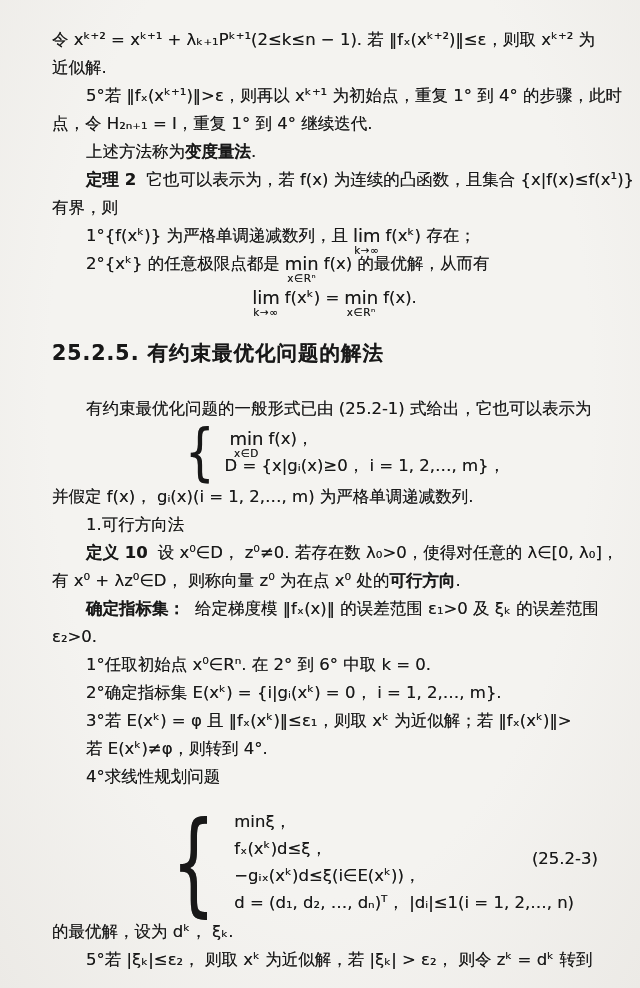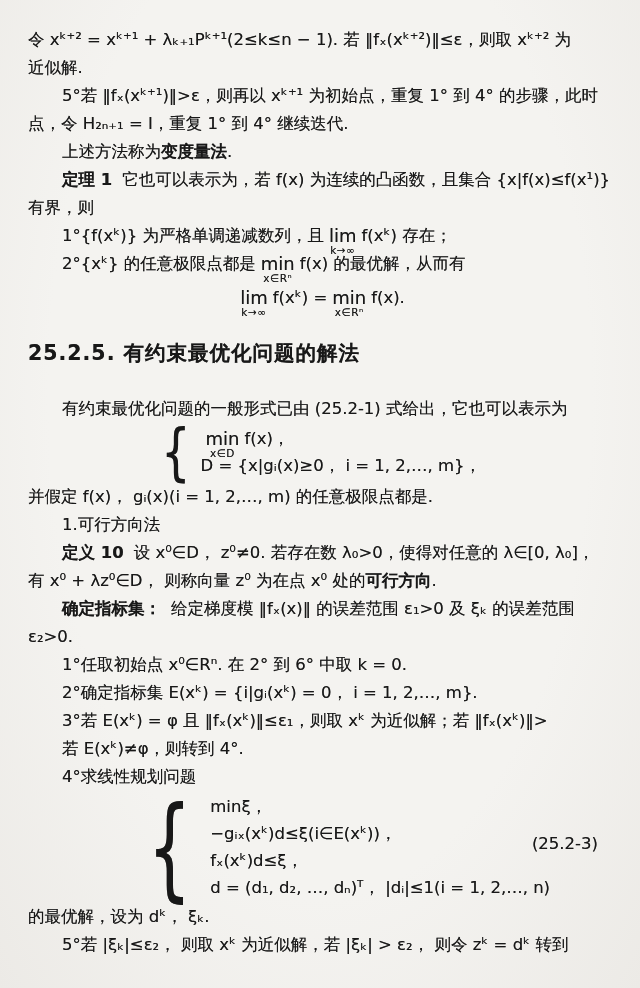--- a/index.html
+++ b/index.html
@@ -4,40 +4,40 @@
 <style>
   html,body { margin:0; padding:0; }
   body {
     width:640px; height:988px; overflow:hidden;
     background:#e9e8e4;
     font-family:"DejaVu Sans","Liberation Sans",sans-serif;
   }
   .page {
     position:relative; box-sizing:border-box;
     width:640px; height:988px;
-    padding:26px 28px 0 28px;
+    padding:26px 28px 0 52px;
     background:radial-gradient(ellipse at 50% 40%, #f4f3f0 60%, #eceae6 100%);
     color:#181818;
     font-size:16.5px; line-height:28px;
     text-shadow:0 0 .4px rgba(0,0,0,.55);
   }
   .line { white-space:nowrap; height:28px; }
   .indent { padding-left:34px; }
   .b { font-weight:bold; }
   .label { font-weight:bold; margin-right:10px; }
   .opstack {
     display:inline-block; vertical-align:-13px; height:28px;
     text-align:center; margin:0 5px; line-height:1;
   }
   .opstack .op { display:block; font-size:18px; line-height:17px; }
   .opstack .sub { display:block; font-size:10.5px; line-height:12px; letter-spacing:.5px; }
   .formula-center { text-align:center; margin:6px 0 12px; height:40px; }
   .brace-formula { display:flex; align-items:center; position:relative; }
   .f2 { margin-left:128px; margin-top:2px; margin-bottom:4px; }
-  .f3 { margin-left:106px; margin-top:2px; margin-bottom:2px; }
+  .f3 { margin-left:106px; margin-top:17px; margin-bottom:2px; }
   .brace2, .brace4 { flex:0 0 auto; margin-right:5px; font-weight:normal; color:#181818; }
   .brace2::before { content:"{"; font-size:62px; display:block; transform:scaleX(.75); }
   .brace4::before { content:"{"; font-size:112px; display:block; transform:scaleX(.62); }
   .rows .line { height:27px; line-height:27px; }
   .eq-label { position:absolute; right:14px; top:34%; }
   .sec-heading {
     font-size:20.5px; font-weight:bold; letter-spacing:1px;
     margin:13px 0 26px; height:32px; line-height:32px;
   }
 </style>
@@ -50,21 +50,21 @@
   <div class="line">近似解.</div>
 
   <div class="line indent">5°若 ‖fₓ(xᵏ⁺¹)‖&gt;ε，则再以 xᵏ⁺¹ 为初始点，重复 1° 到 4° 的步骤，此时</div>
   <div class="line">点，令 H₂ₙ₊₁ = I，重复 1° 到 4° 继续迭代.</div>
 
   <div class="line indent">
     <span>上述方法称为</span><span class="b">变度量法</span><span>.</span>
   </div>
 
   <div class="line indent">
-    <span class="label">定理 1</span><span>它也可以表示为，若 f(x) 为连续的凸函数，且集合 {x|f(x)≤f(x¹)}</span>
+    <span class="label">定理 2</span><span>它也可以表示为，若 f(x) 为连续的凸函数，且集合 {x|f(x)≤f(x¹)}</span>
   </div>
   <div class="line">有界，则</div>
 
   <div class="line indent">
     <span>1°{f(xᵏ)} 为严格单调递减数列，且</span><span class="opstack"><span class="op">lim</span><span class="sub">k→∞</span></span><span>f(xᵏ) 存在；</span>
   </div>
 
   <div class="line indent">
     <span>2°{xᵏ} 的任意极限点都是</span><span class="opstack"><span class="op">min</span><span class="sub">x∈Rⁿ</span></span><span>f(x) 的最优解，从而有</span>
   </div>
@@ -80,21 +80,21 @@
   <div class="brace-formula f2">
     <span class="brace2"></span>
     <div class="rows">
       <div class="line">
         <span class="opstack"><span class="op">min</span><span class="sub">x∈D</span></span><span>f(x)，</span>
       </div>
       <div class="line">D = {x|gᵢ(x)≥0， i = 1, 2,…, m}，</div>
     </div>
   </div>
 
-  <div class="line">并假定 f(x)， gᵢ(x)(i = 1, 2,…, m) 的任意极限点都是.</div>
+  <div class="line">并假定 f(x)， gᵢ(x)(i = 1, 2,…, m) 为严格单调递减数列.</div>
 
   <div class="line indent">1.可行方向法</div>
 
   <div class="line indent">
     <span class="label">定义 10</span><span>设 x⁰∈D， z⁰≠0. 若存在数 λ₀&gt;0，使得对任意的 λ∈[0, λ₀]，</span>
   </div>
   <div class="line">
     <span>有 x⁰ + λz⁰∈D， 则称向量 z⁰ 为在点 x⁰ 处的</span><span class="b">可行方向</span><span>.</span>
   </div>
 
@@ -106,22 +106,22 @@
   <div class="line indent">1°任取初始点 x⁰∈Rⁿ. 在 2° 到 6° 中取 k = 0.</div>
   <div class="line indent">2°确定指标集 E(xᵏ) = {i|gᵢ(xᵏ) = 0， i = 1, 2,…, m}.</div>
   <div class="line indent">3°若 E(xᵏ) = φ 且 ‖fₓ(xᵏ)‖≤ε₁，则取 xᵏ 为近似解；若 ‖fₓ(xᵏ)‖&gt;</div>
   <div class="line indent">若 E(xᵏ)≠φ，则转到 4°.</div>
   <div class="line indent">4°求线性规划问题</div>
 
   <div class="brace-formula f3">
     <span class="brace4"></span>
     <div class="rows">
       <div class="line">minξ，</div>
+      <div class="line">fₓ(xᵏ)d≤ξ，</div>
       <div class="line">−gᵢₓ(xᵏ)d≤ξ(i∈E(xᵏ))，</div>
-      <div class="line">fₓ(xᵏ)d≤ξ，</div>
       <div class="line">d = (d₁, d₂, …, dₙ)ᵀ， |dᵢ|≤1(i = 1, 2,…, n)</div>
     </div>
     <span class="eq-label">(25.2-3)</span>
   </div>
 
   <div class="line">的最优解，设为 dᵏ， ξₖ.</div>
   <div class="line indent">5°若 |ξₖ|≤ε₂， 则取 xᵏ 为近似解，若 |ξₖ| &gt; ε₂， 则令 zᵏ = dᵏ 转到</div>
 
 </div>
 

